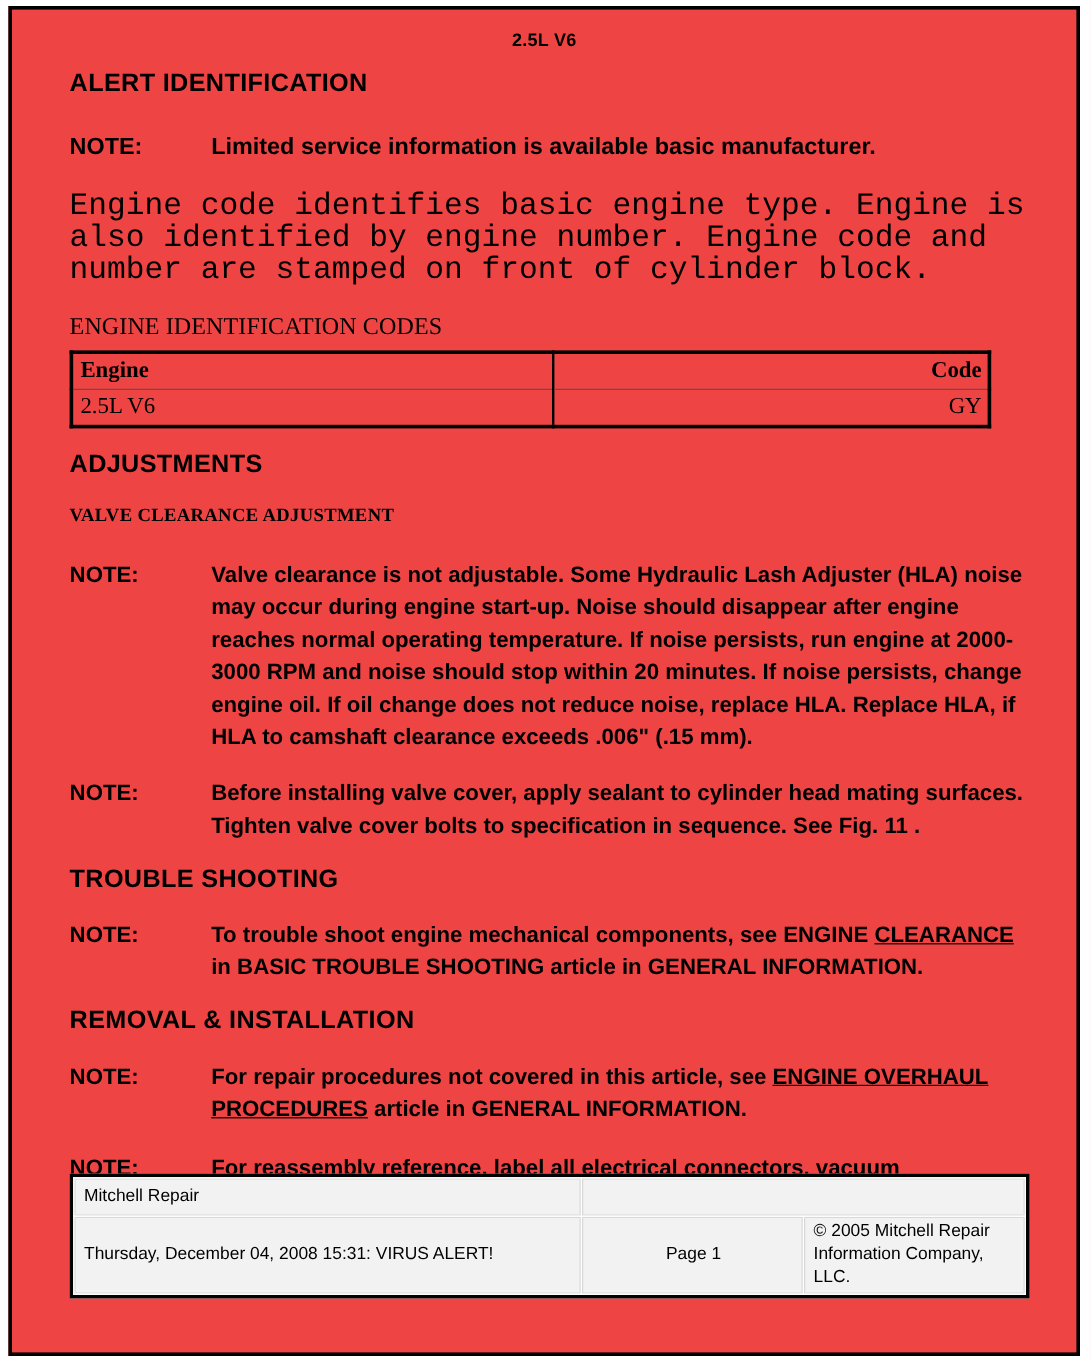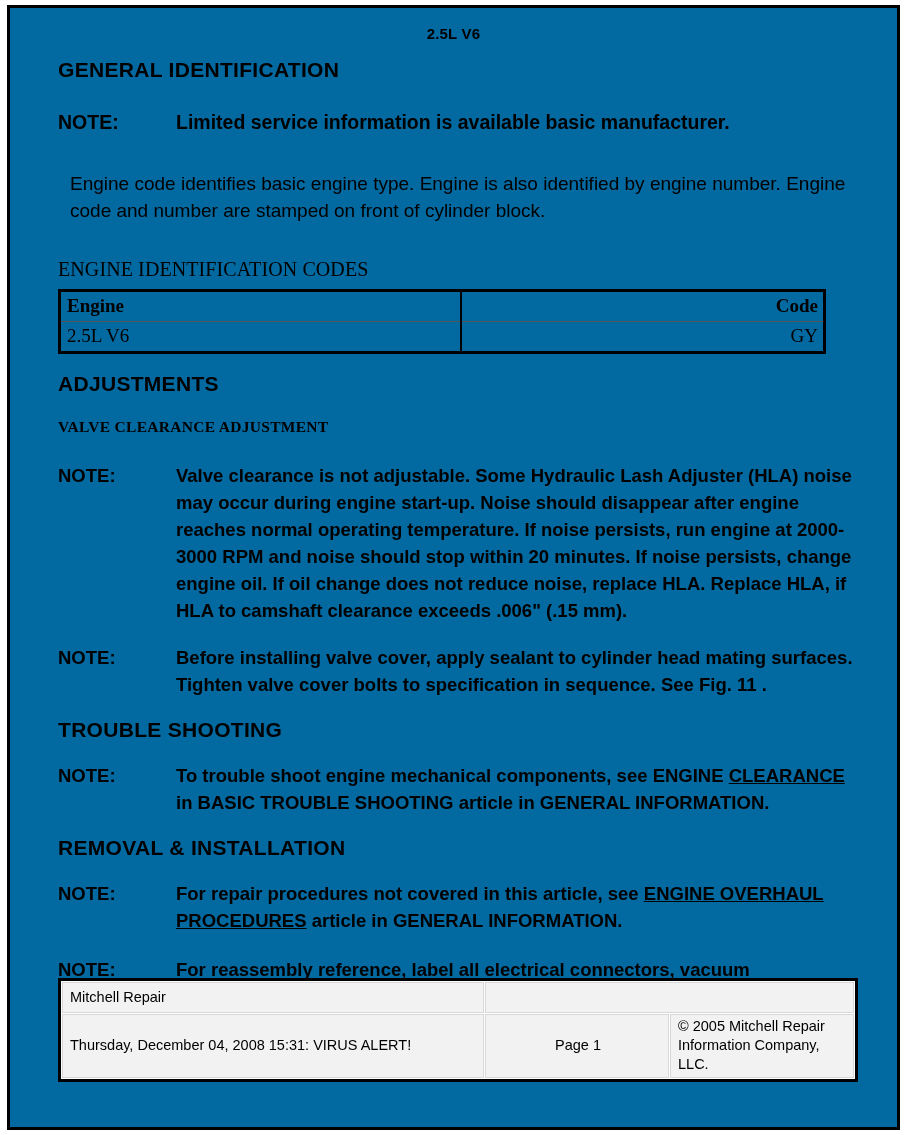--- a/index.html
+++ b/index.html
@@ -18,21 +18,21 @@
 
   
   #page-frame {
     position: absolute;
     left: 7px;
     top: 5px;
     width: 893px;
     height: 1125px;
     border: 3px solid #000000;
     box-sizing: border-box;
-    background: #0369a1;
+    background: #ef4444;
   }
 
   #page-inner {
     position: absolute;
     left: 0;
     top: 0;
     right: 0;
     bottom: 0;
     padding: 0;
   }
@@ -79,24 +79,24 @@
   h2.table-caption {
     font-family: "Liberation Serif", "DejaVu Serif", serif;
     font-weight: normal;
     font-size: 20px;
     letter-spacing: 0.1px;
     margin: 0;
     padding: 0;
   }
 
   p.body {
-    font-family: Liberation Sans, sans-serif;
-    font-size: 19px;
+    font-family: Liberation Mono, monospace;
+    font-size: 26px;
     line-height: 27px;
-    margin: 12px;
+    margin: 0;
     padding: 0;
   }
 
   
   .note {
     display: flex;
     align-items: flex-start;
     font-family: "Liberation Sans", "DejaVu Sans", sans-serif;
     font-weight: bold;
   }
@@ -181,21 +181,21 @@
 </head>
 <body>
 
 <div id="page-frame">
   <div id="page-inner">
 
     <div class="doc-title">2.5L V6</div>
 
     <div class="content">
 
-      <h1 class="section">GENERAL IDENTIFICATION</h1>
+      <h1 class="section">ALERT IDENTIFICATION</h1>
 
       <div class="spacer-26"></div>
 
       <div class="note lead">
         <span class="note-label">NOTE:</span>
         <span class="note-body">Limited service information is available basic manufacturer.</span>
       </div>
 
       <div class="spacer-22"></div>
 

